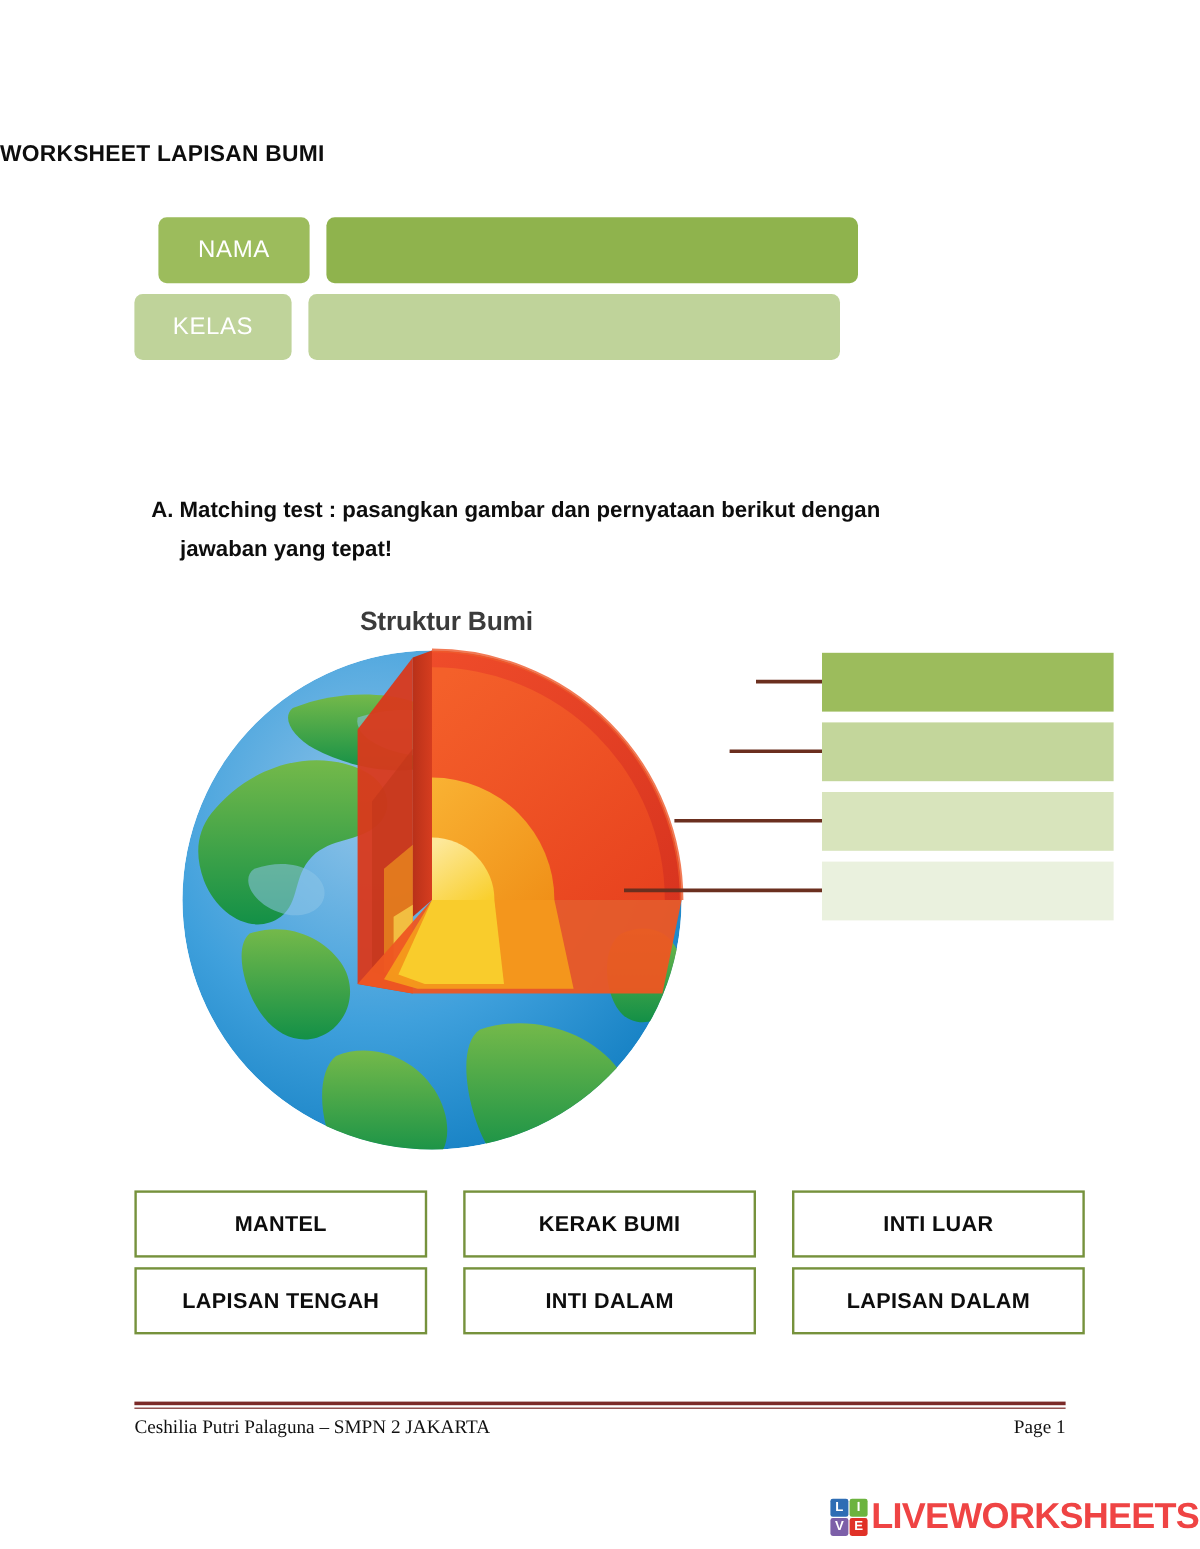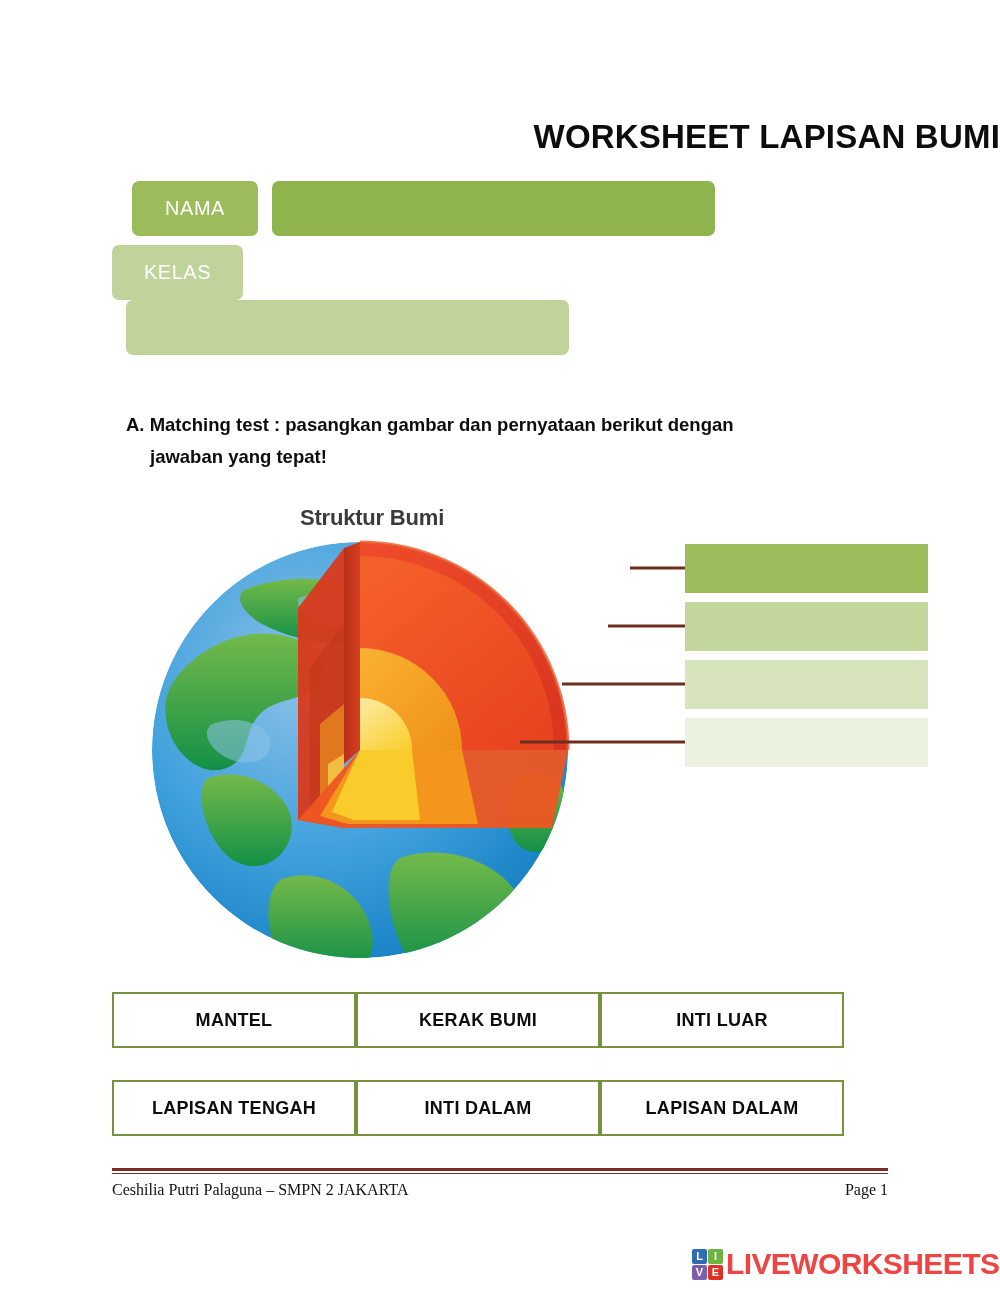--- a/index.html
+++ b/index.html
@@ -20,35 +20,35 @@
     inset: 0;
     background: #ffffff;
   }
 
   
   .doc-title {
     position: absolute;
     top: 118px;
     left: 0;
     width: 1000px;
-    text-align: right;
-    font-size: 33px;
+    text-align: left;
+    font-size: 19px;
     font-weight: bold;
     color: #0d0d0d;
     letter-spacing: 0.2px;
   }
 
   
   .field-row {
     position: absolute;
     display: flex;
     align-items: stretch;
   }
   .field-row.nama { top: 181px; left: 112px; padding-left: 20px; }
-  .field-row.kelas { top: 245px; left: 112px; flex-direction: column; }
+  .field-row.kelas { top: 245px; left: 112px; }
 
   .field-label {
     border-radius: 7px;
     color: #ffffff;
     font-size: 20px;
     display: flex;
     align-items: center;
     justify-content: center;
     letter-spacing: 0.5px;
   }
@@ -137,21 +137,22 @@
 
   
   .options {
     position: absolute;
     top: 992px;
     left: 112px;
     width: 810px;
   }
   .opt-row {
     display: flex;
-    margin-bottom: 32px;
+    gap: 30px;
+    margin-bottom: 8px;
   }
   .opt-box {
     width: 240px;
     height: 52px;
     border: 2.5px solid #76923c;
     background: #ffffff;
     display: flex;
     align-items: center;
     justify-content: center;
     font-size: 18px;

